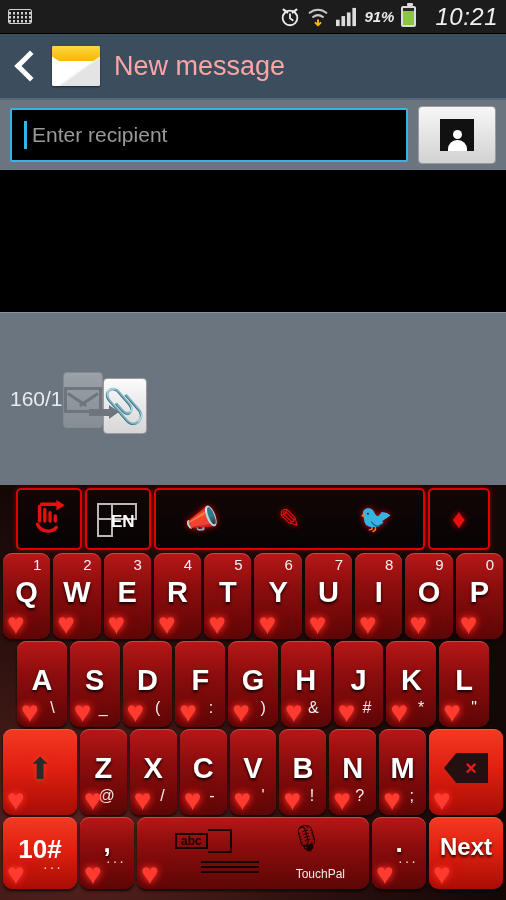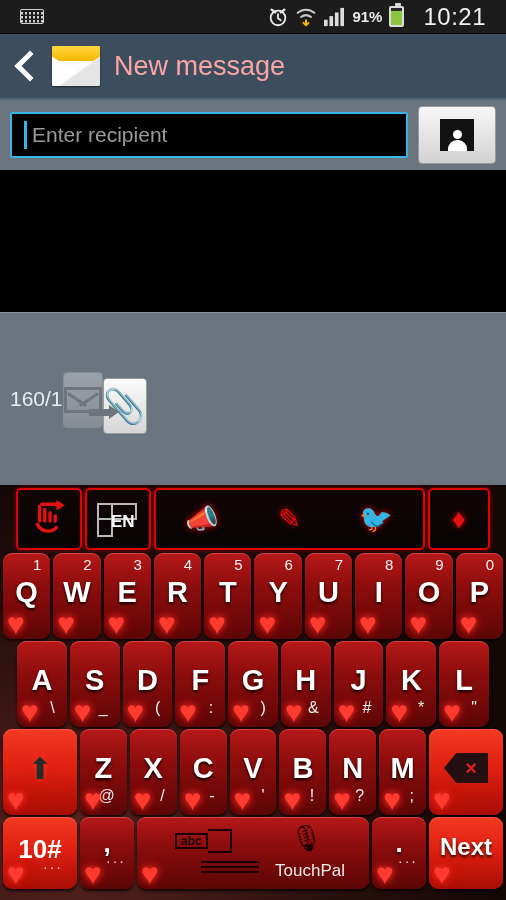--- a/index.html
+++ b/index.html
@@ -7,22 +7,23 @@
     width: 506px; height: 900px;
     background: #000;
     font-family: "Liberation Sans", sans-serif;
     overflow: hidden;
   }
   #app { position: relative; width: 506px; height: 900px; background: #000; }
 
   
   .statusbar {
     height: 34px; background: #1c1c1c;
-    display: flex; align-items: center; padding: 0 20px;
+    display: flex; align-items: center; padding: 0 8px;
     border-bottom: 1px solid #000;
+    font-style: italic;
   }
   .sb-left { display: flex; align-items: center; gap: 6px; flex: 1; }
   .sb-right { display: flex; align-items: center; gap: 7px; }
   .kb-glyph {
     width: 24px; height: 15px; border: 1.5px solid #cfcfcf; border-radius: 2px;
     background:
       repeating-linear-gradient(to right, #cfcfcf 0 2px, transparent 2px 4px) 0 2px/100% 2.5px no-repeat,
       repeating-linear-gradient(to right, #cfcfcf 0 2px, transparent 2px 4px) 0 6px/100% 2.5px no-repeat,
       repeating-linear-gradient(to right, #cfcfcf 0 2px, transparent 2px 4px) 0 10px/100% 2.5px no-repeat;
   }
@@ -58,21 +59,21 @@
     clip-path: polygon(0 0, 50% 45%, 100% 0, 100% 100%, 0 100%);
   }
   .ab-title { color: #fca5a5; font-size: 27px; }
 
   
   .recipient-row {
     height: 70px; background: #6b7580; display: flex; align-items: center;
     padding: 0 10px; gap: 10px;
   }
   .recipient-field {
-    flex: 1; height: 46px; background: #000; border: 2px solid #33b5e5; border-radius: 2px;
+    flex: 1; height: 54px; background: #000; border: 2px solid #33b5e5; border-radius: 2px;
     display: flex; align-items: center; padding-left: 12px; position: relative;
   }
   .caret { width: 3px; height: 28px; background: #33b5e5; margin-right: 5px; }
   .placeholder { color: #9a9a9a; font-size: 21px; }
   .contact-btn {
     width: 78px; height: 58px; border-radius: 4px;
     background: linear-gradient(to bottom,#f7f7f7,#d2d2d2);
     border: 1px solid #9b9b9b; display: flex; align-items: center; justify-content: center;
   }
   .person-box { width: 34px; height: 32px; background: #111; display:flex; align-items:flex-end; justify-content:center; }
@@ -189,21 +190,21 @@
     clip-path: polygon(28% 0, 100% 0, 100% 100%, 28% 100%, 0 50%);
     display:flex; align-items:center; justify-content:center; border: 0;
   }
   .bksp-glyph span { color:#e02020; font-size:20px; font-weight:bold; padding-left:10px; }
   .abc-box { position:absolute; left: 38px; top: 12px; display:flex; align-items:center; }
   .abc-box .abc-txt { color:#1a0000; font-size:12px; font-weight:bold; border:2px solid #1a0000; padding:0 4px; line-height:1.05; }
   .abc-box .abc-sq { width: 24px; height: 24px; border:2px solid #1a0000; border-left:none; }
   .space-lines { position:absolute; right: 110px; bottom: 14px; width: 58px; height: 14px;
     background: repeating-linear-gradient(to bottom, #1a0000 0 2px, transparent 2px 5px); }
   .mic { position:absolute; right: 46px; top: 6px; color:#1a0000; font-size: 26px; }
-  .tp-label { position:absolute; right: 24px; bottom: 8px; color:#f0eaea; font-size: 17px; text-align: center; }
+  .tp-label { position:absolute; right: 24px; bottom: 8px; color:#f0eaea; font-size: 12px; text-align: center; }
   .next-label { color:#fff; font-size:24px; font-weight:bold; position:relative; top:-6px; text-shadow:0 2px 3px rgba(0,0,0,.9); }
   .sym12-label { color:#fff; font-size:26px; font-weight:bold; position:relative; top:-4px; }
 </style>
 </head>
 <body>
 
 <div id="app">
 
   <div class="statusbar">
     <div class="sb-left">

